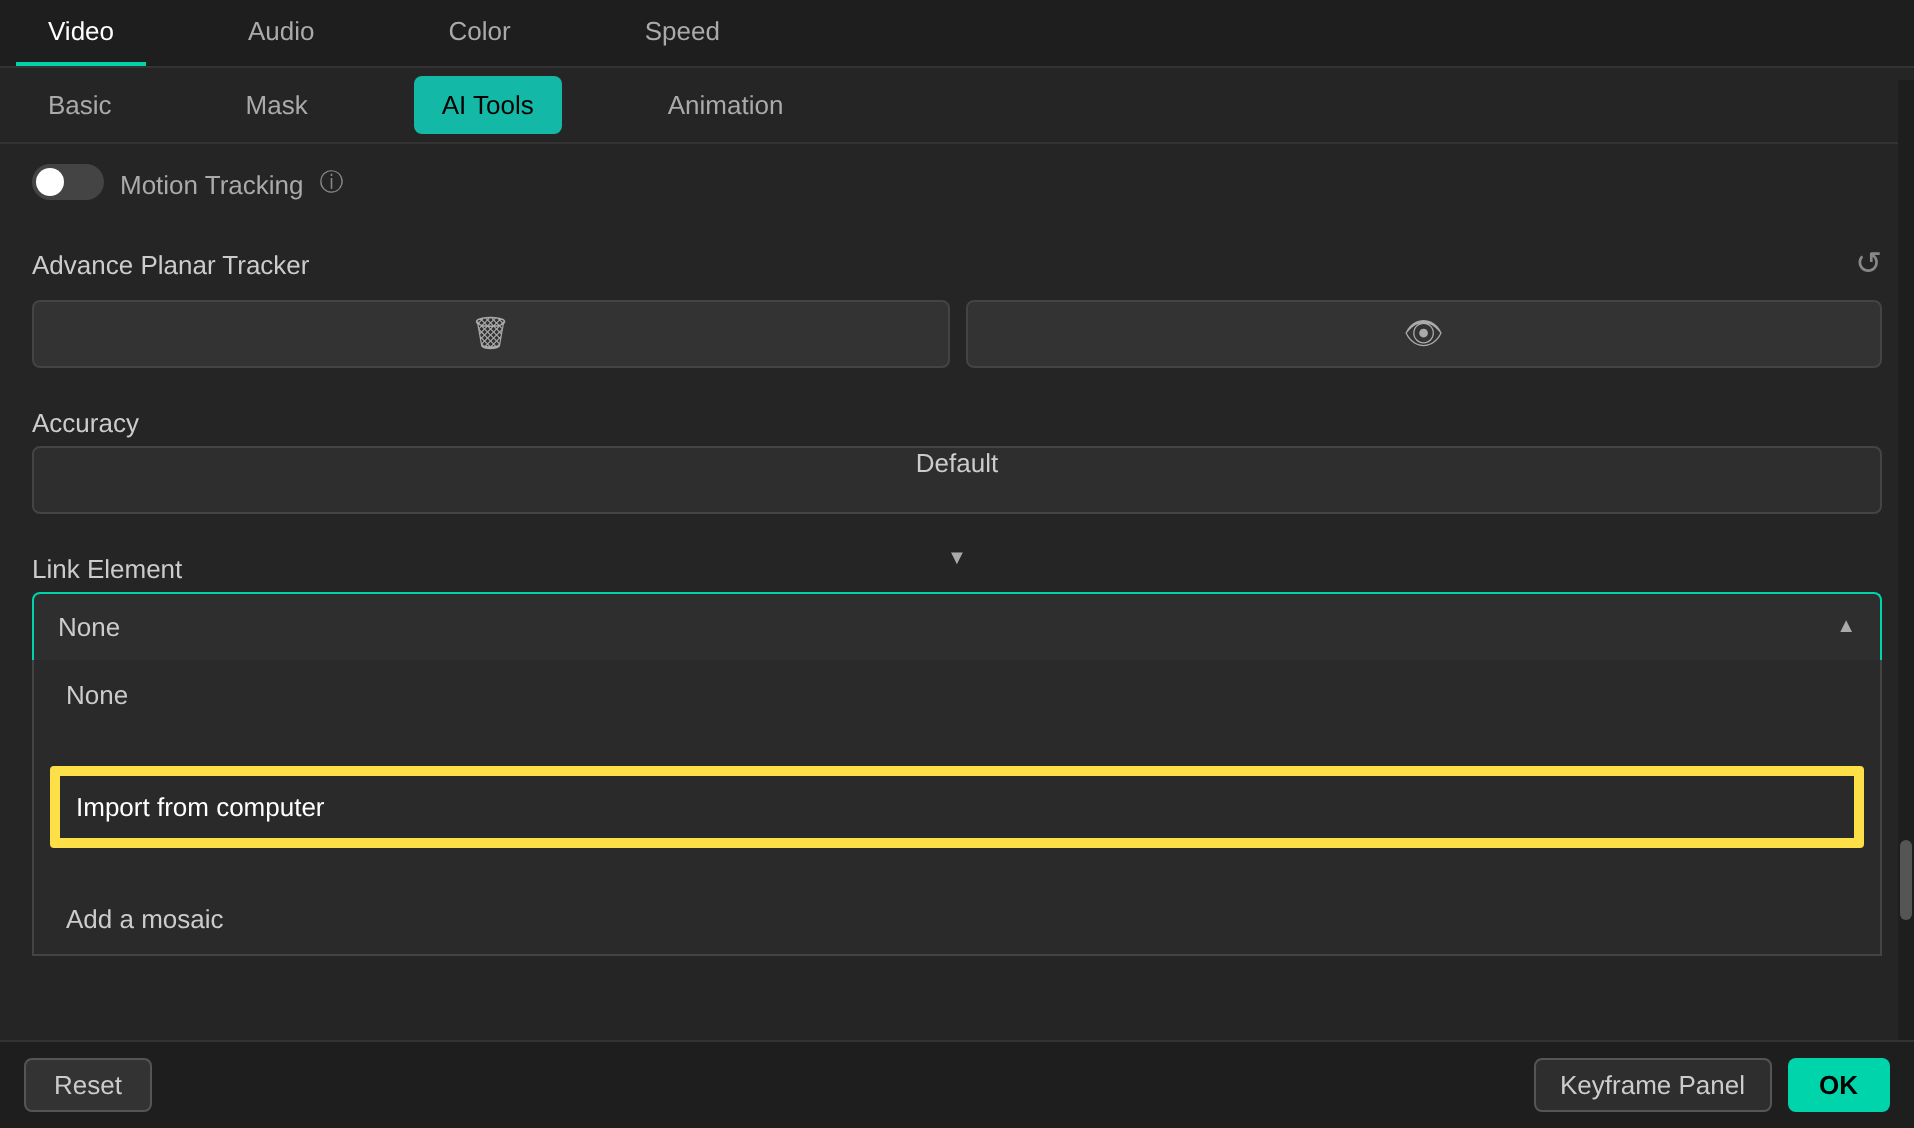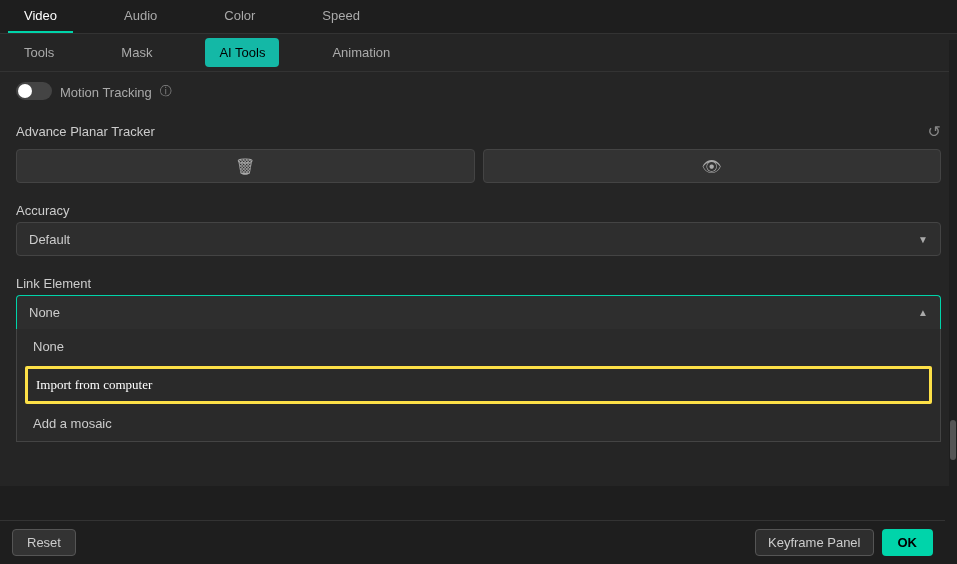--- a/index.html
+++ b/index.html
@@ -163,20 +163,21 @@
       background: #2e2e2e;
       border: 1px solid #444;
       border-radius: 4px;
       color: #ccc;
       padding: 0 12px;
       font-size: 13px;
       cursor: pointer;
       display: flex;
       align-items: center;
       justify-content: space-between;
+      flex-direction: column;
     }
 
     
     .dropdown-container {
       position: relative;
       padding: 0 16px 0 16px;
     }
 
     .dropdown-trigger {
       width: 100%;
@@ -201,34 +202,33 @@
       border-top: none;
     }
 
     .dropdown-item {
       padding: 10px 16px;
       cursor: pointer;
       color: #ccc;
       font-size: 13px;
     }
     .dropdown-item.selected-highlight {
-      border: 3px solid #fde047;
+      border: 5px solid #fde047;
       color: #fff;
-      margin: 2px 8px;
+      margin: 18px 8px;
       padding: 8px 8px;
       border-radius: 2px;
-      font-family: Liberation Serif, serif;
     }
 
     
     .bottom-bar {
       position: absolute;
       bottom: 0;
       left: 0;
-      right: 12px;
+      right: 0;
       height: 44px;
       background: #1e1e1e;
       border-top: 1px solid #333;
       display: flex;
       align-items: center;
       justify-content: space-between;
       padding: 0 12px;
     }
 
     .reset-btn {
@@ -301,21 +301,21 @@
 <body>
 
 <div class="top-tabs">
   <div class="top-tab active">Video</div>
   <div class="top-tab">Audio</div>
   <div class="top-tab">Color</div>
   <div class="top-tab">Speed</div>
 </div>
 
 <div class="sub-tabs">
-  <div class="sub-tab">Tools</div>
+  <div class="sub-tab">Basic</div>
   <div class="sub-tab">Mask</div>
   <div class="sub-tab active">AI Tools</div>
   <div class="sub-tab">Animation</div>
 </div>
 
 <div class="main-content" style="position:relative; padding-bottom: 44px;">
 
   <div class="toggle-row">
     <div class="toggle off"></div>
     <span class="toggle-label">Motion Tracking</span>

